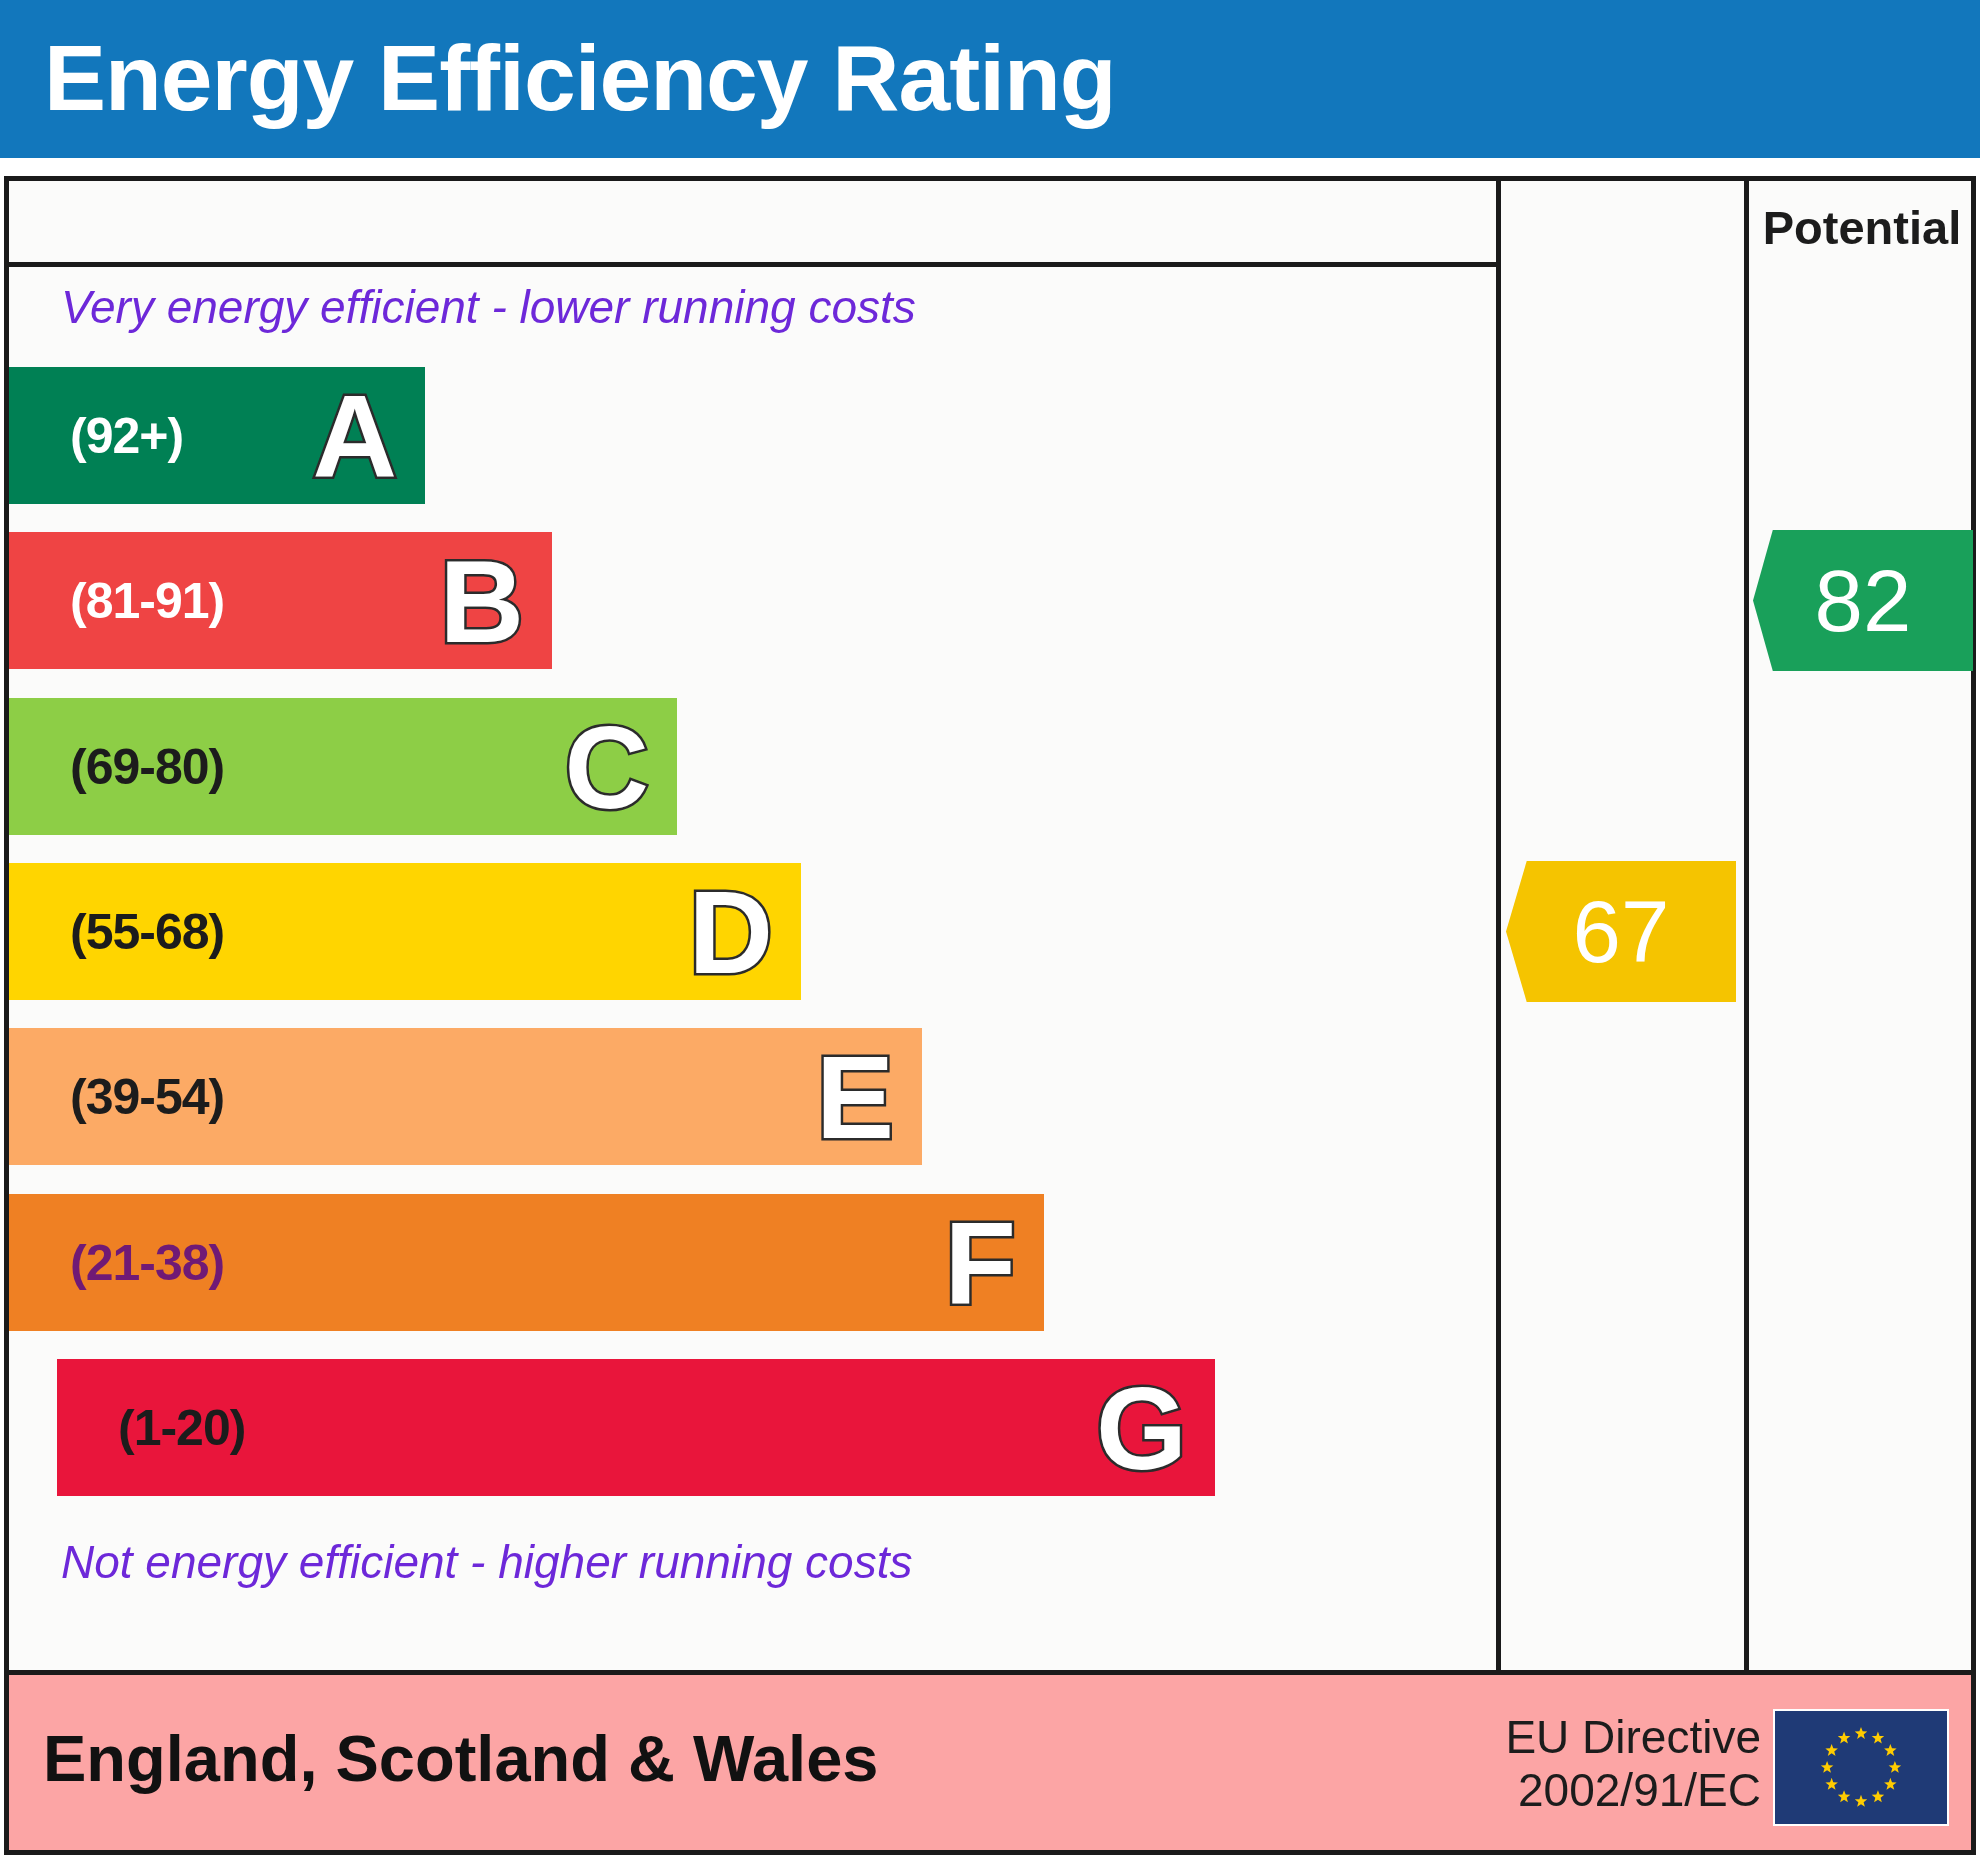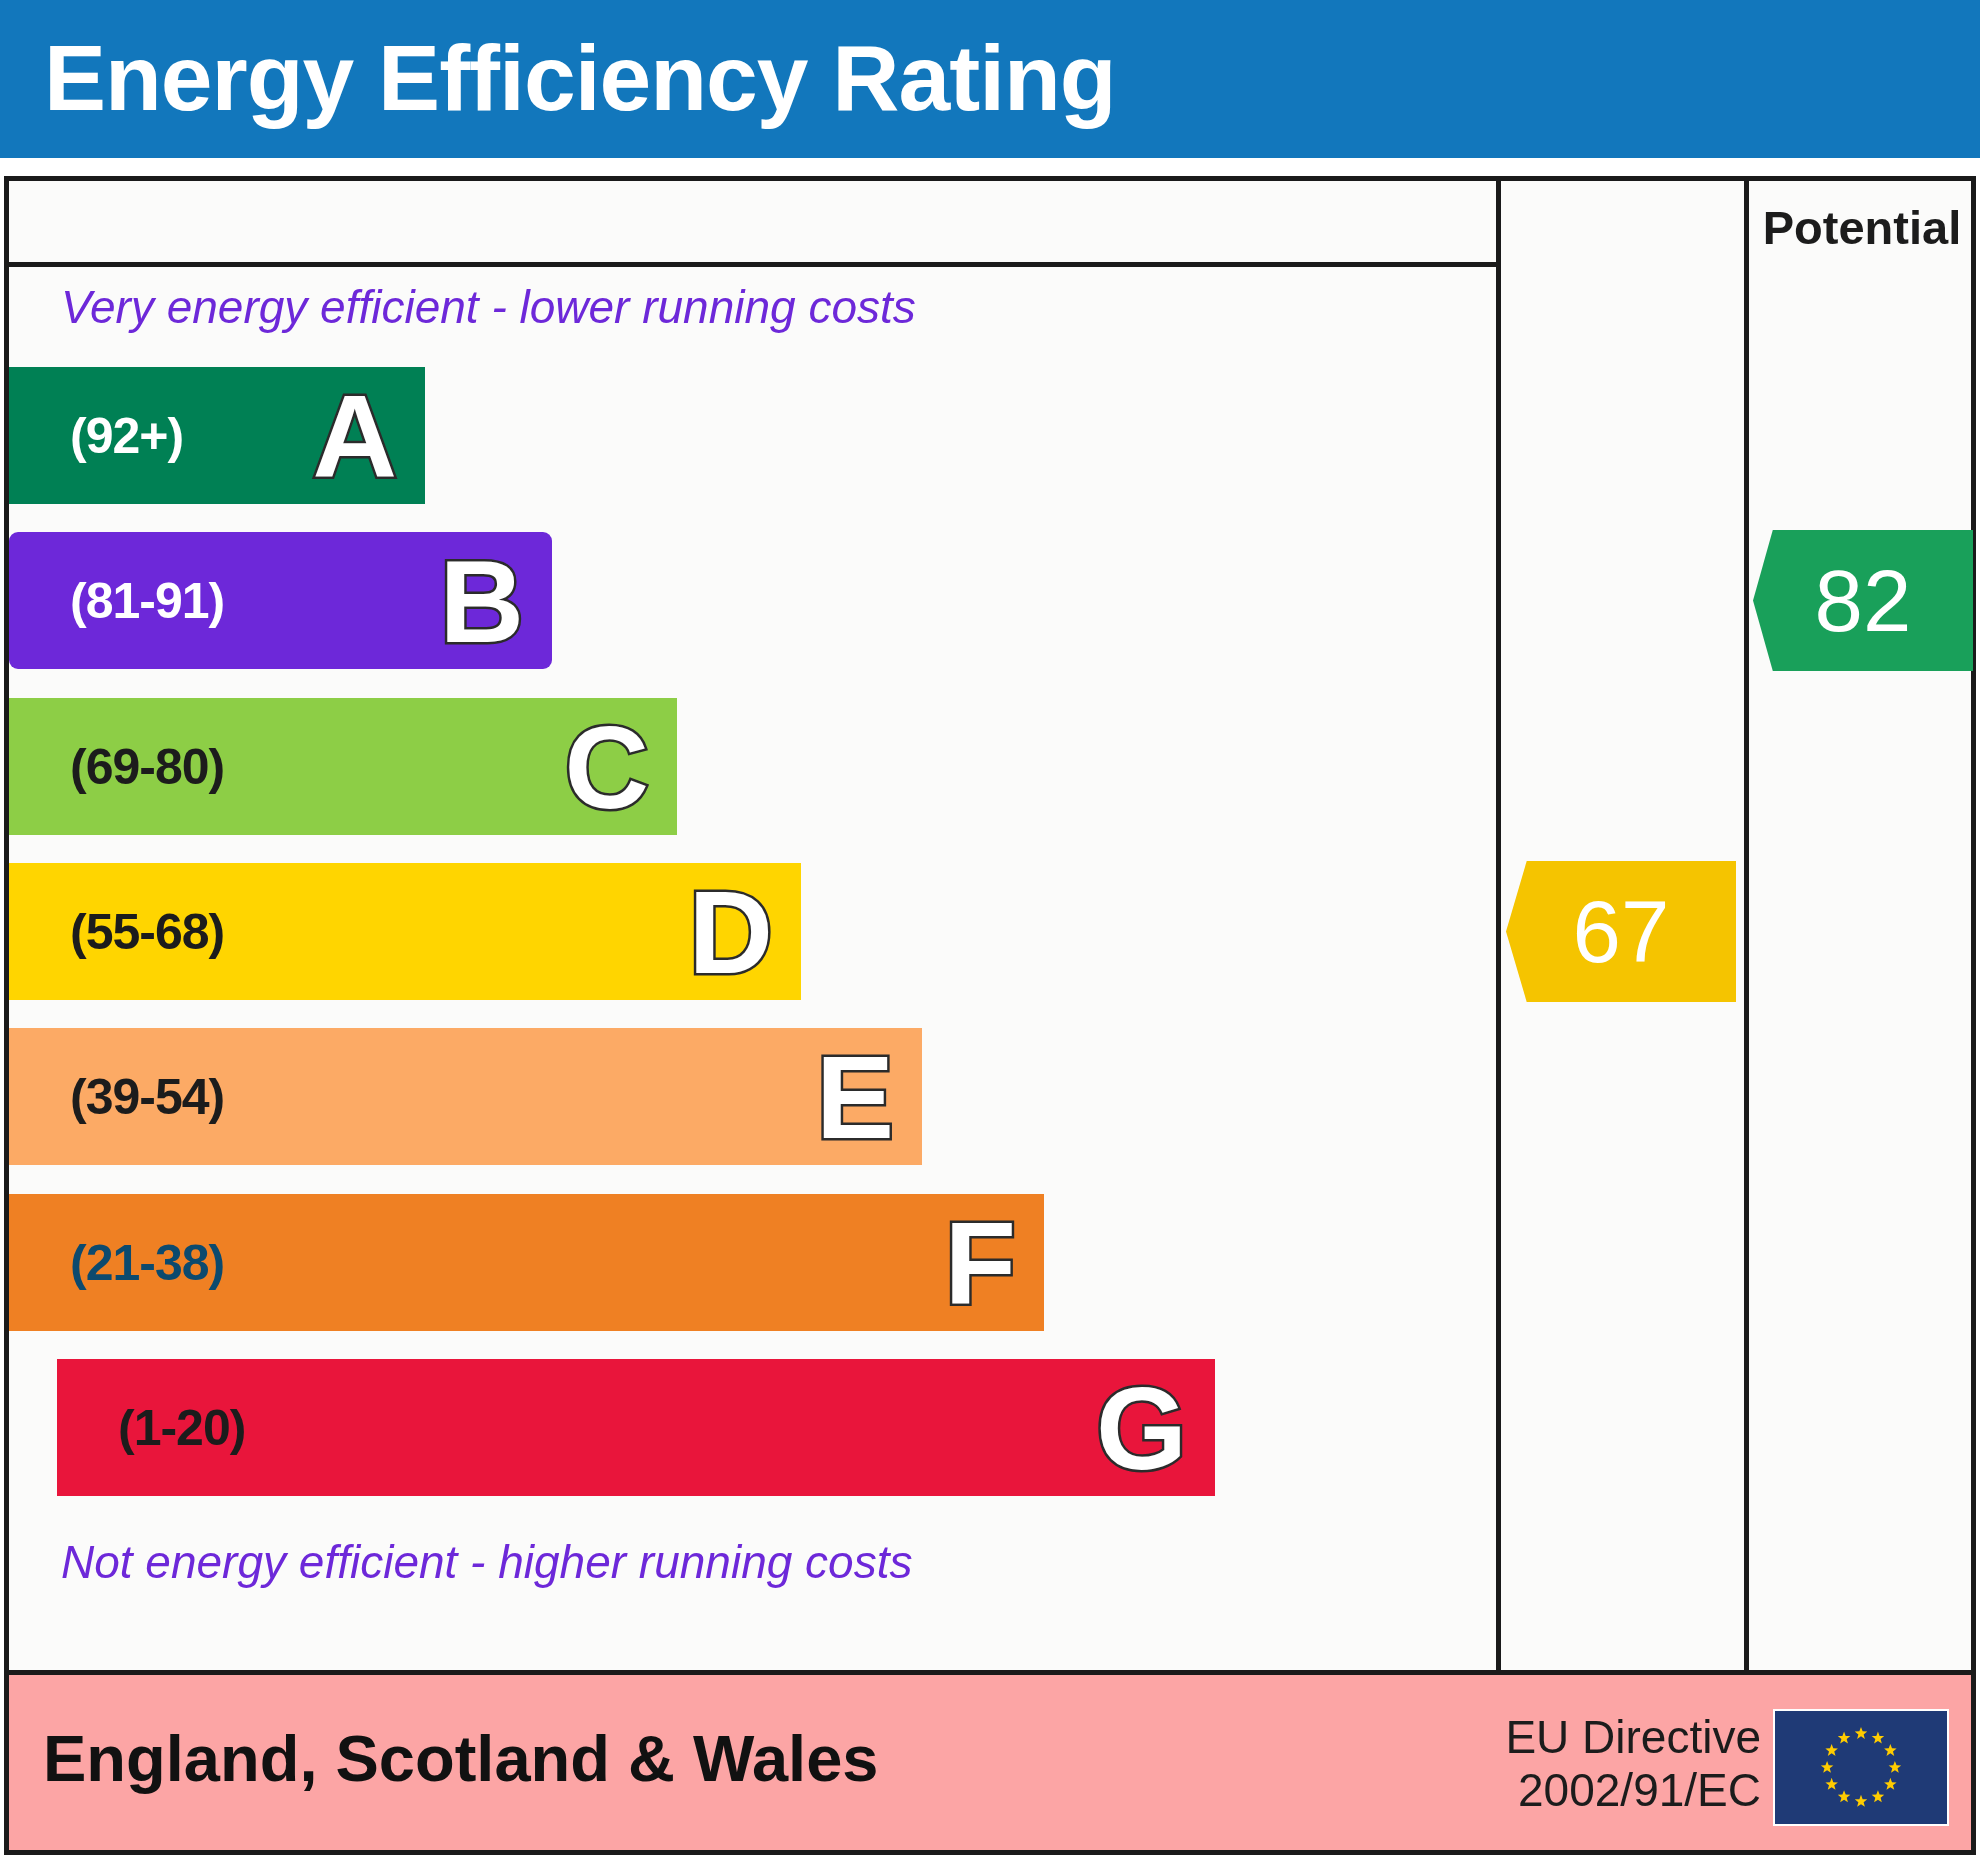--- a/index.html
+++ b/index.html
@@ -190,38 +190,38 @@
     <div class="col-head potential">Potential</div>
 
     <div class="caption top">Very energy efficient - lower running costs</div>
     <div class="caption bottom">Not energy efficient - higher running costs</div>
 
     <div class="bars" id="bars">
         <div class="band" style="top: 0px; width: 416px; background: rgb(0, 128, 84);">
           <span class="range" style="color: #ffffff; text-align: center;">(92+)</span>
           <span class="letter">A</span>
         </div>
-        <div class="band" style="top: 165px; width: 543px; background: #6d28d9; border-radius: 9px;">
+        <div class="band" style="top: 165px; width: 543px; background: #ef4444;">
           <span class="range" style="color: rgb(255, 255, 255);">(81-91)</span>
           <span class="letter">B</span>
         </div>
         <div class="band" style="top: 331px; width: 668px; background: rgb(141, 206, 70);">
           <span class="range" style="color: rgb(28, 28, 28);">(69-80)</span>
           <span class="letter">C</span>
         </div>
         <div class="band" style="top: 496px; width: 792px; background: rgb(255, 213, 0);">
           <span class="range" style="color: rgb(28, 28, 28);">(55-68)</span>
           <span class="letter">D</span>
         </div>
         <div class="band" style="top: 661px; width: 913px; background: rgb(252, 170, 101);">
           <span class="range" style="color: rgb(28, 28, 28);">(39-54)</span>
           <span class="letter">E</span>
         </div>
         <div class="band" style="top: 827px; width: 1035px; background: rgb(239, 128, 35);">
-          <span class="range" style="color: #0c4a6e;">(21-38)</span>
+          <span class="range" style="color: #701a75;">(21-38)</span>
           <span class="letter">F</span>
         </div>
         <div class="band" style="top: 992px; width: 1158px; background: rgb(233, 21, 59); margin-left: 48px;">
           <span class="range" style="color: rgb(28, 28, 28);">(1-20)</span>
           <span class="letter">G</span>
         </div>
       </div>
     <div id="arrows">
         <div class="arrow" style="left: 1497px; width: 230px; top: 680px; background: rgb(245, 196, 0);">67</div>
         <div class="arrow" style="left: 1744px; width: 220px; top: 349px; background: rgb(25, 160, 90);">82</div>

